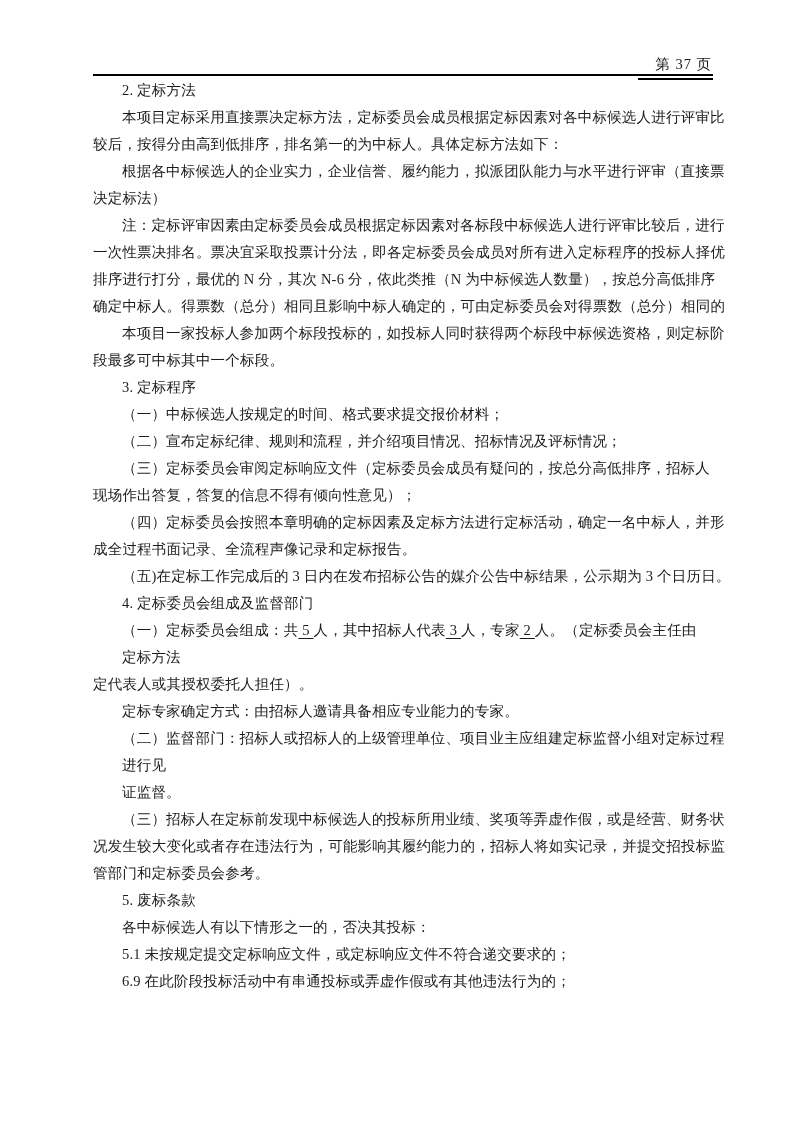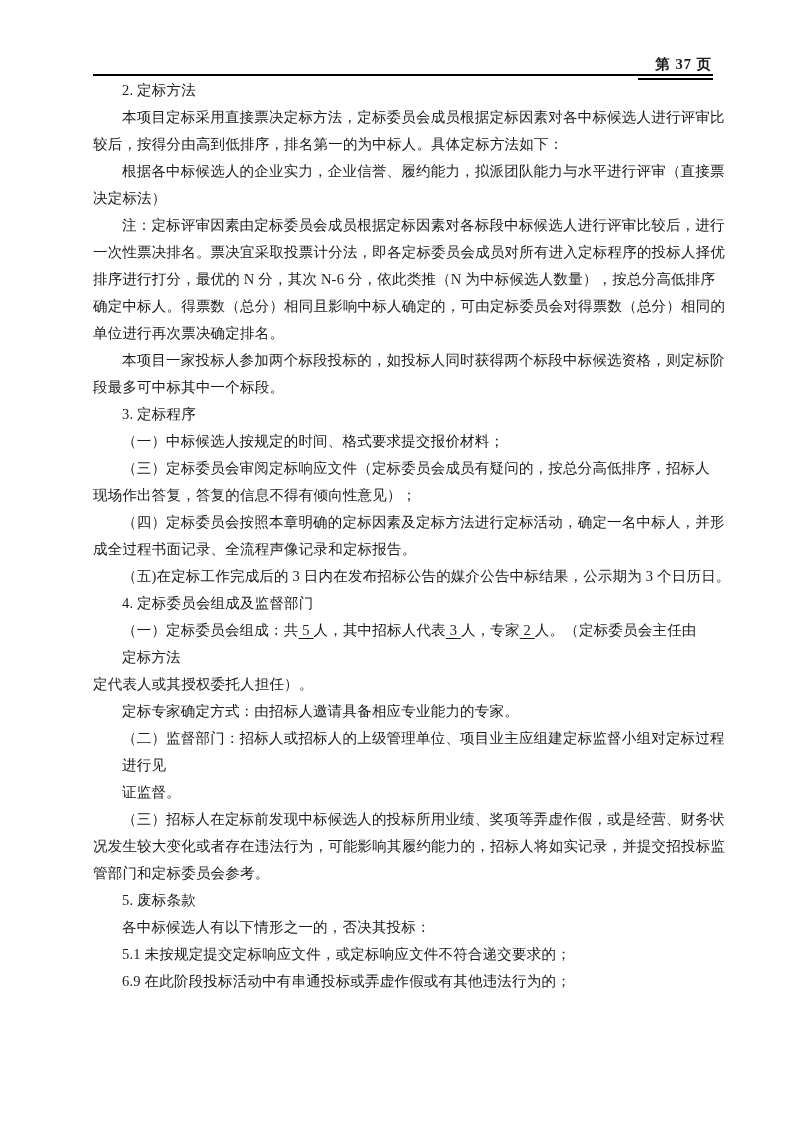--- a/index.html
+++ b/index.html
@@ -17,21 +17,20 @@
     color: #1b1b1b;
   }
   .pagenum {
     position: absolute;
     top: 56px;
     right: 81px;
     font-size: 14.5px;
     line-height: 17px;
     letter-spacing: 1px;
     color: #1b1b1b;
-    font-weight: bold;
   }
   .rule-full {
     position: absolute;
     left: 93px;
     right: 80px;
     top: 74px;
     height: 2px;
     background: #000;
   }
   .rule-short {
@@ -69,25 +68,25 @@
   <div class="body-block">
       <div class="line ind b">2. 定标方法</div>
       <div class="line ind">本项目定标采用直接票决定标方法，定标委员会成员根据定标因素对各中标候选人进行评审比</div>
       <div class="line">较后，按得分由高到低排序，排名第一的为中标人。具体定标方法如下：</div>
       <div class="line ind">根据各中标候选人的企业实力，企业信誉、履约能力，拟派团队能力与水平进行评审（直接票</div>
       <div class="line">决定标法）</div>
       <div class="line ind">注：定标评审因素由定标委员会成员根据定标因素对各标段中标候选人进行评审比较后，进行</div>
       <div class="line">一次性票决排名。票决宜采取投票计分法，即各定标委员会成员对所有进入定标程序的投标人择优</div>
       <div class="line">排序进行打分，最优的 N 分，其次 N-6 分，依此类推（N 为中标候选人数量），按总分高低排序</div>
       <div class="line">确定中标人。得票数（总分）相同且影响中标人确定的，可由定标委员会对得票数（总分）相同的</div>
-      <div class="line">单位进行再次票决确定排名。</div>
       <div class="line ind">本项目一家投标人参加两个标段投标的，如投标人同时获得两个标段中标候选资格，则定标阶</div>
       <div class="line">段最多可中标其中一个标段。</div>
       <div class="line ind b">3. 定标程序</div>
       <div class="line ind">（一）中标候选人按规定的时间、格式要求提交报价材料；</div>
+      <div class="line ind">（二）宣布定标纪律、规则和流程，并介绍项目情况、招标情况及评标情况；</div>
       <div class="line ind">（三）定标委员会审阅定标响应文件（定标委员会成员有疑问的，按总分高低排序，招标人</div>
       <div class="line">现场作出答复，答复的信息不得有倾向性意见）；</div>
       <div class="line ind">（四）定标委员会按照本章明确的定标因素及定标方法进行定标活动，确定一名中标人，并形</div>
       <div class="line">成全过程书面记录、全流程声像记录和定标报告。</div>
       <div class="line ind">（五)在定标工作完成后的 3 日内在发布招标公告的媒介公告中标结果，公示期为 3 个日历日。</div>
       <div class="line ind b">4. 定标委员会组成及监督部门</div>
       <div class="line ind"><span class="">（一）定标委员会组成：共</span><span class="u"> 5 </span><span class="">人，其中招标人代表</span><span class="u"> 3 </span><span class="">人，专家</span><span class="u"> 2 </span><span class="">人。（定标委员会主任由</span></div>
       <div class="line ind">定标方法</div>
       <div class="line">定代表人或其授权委托人担任）。</div>
       <div class="line ind">定标专家确定方式：由招标人邀请具备相应专业能力的专家。</div>

